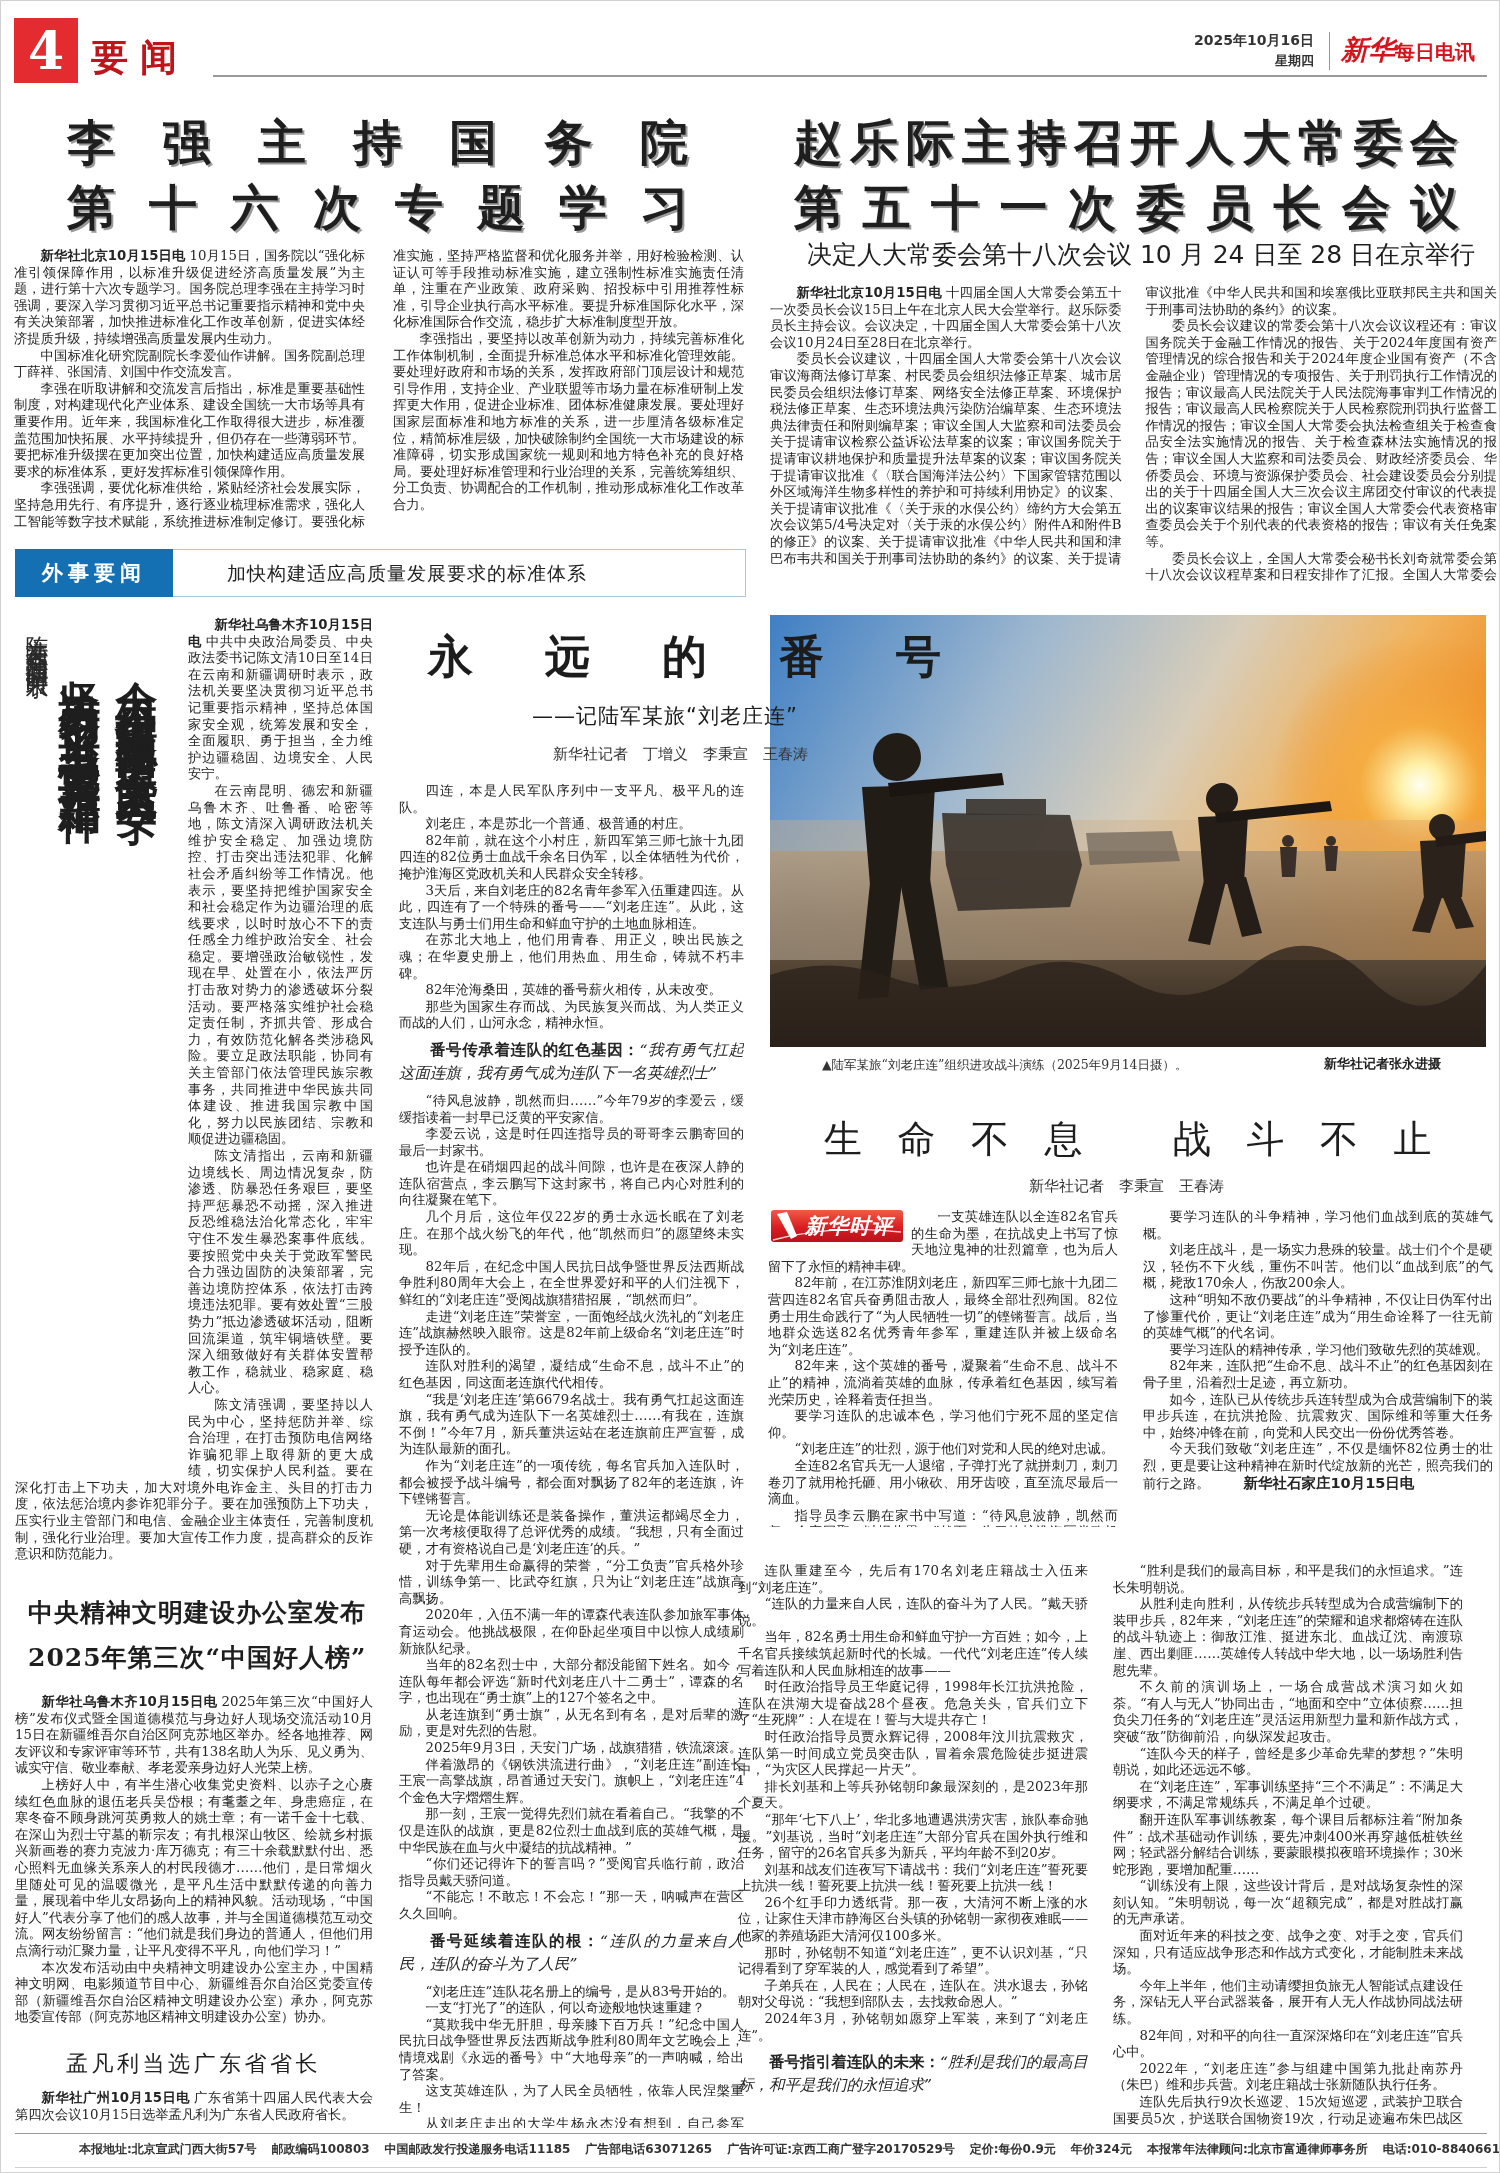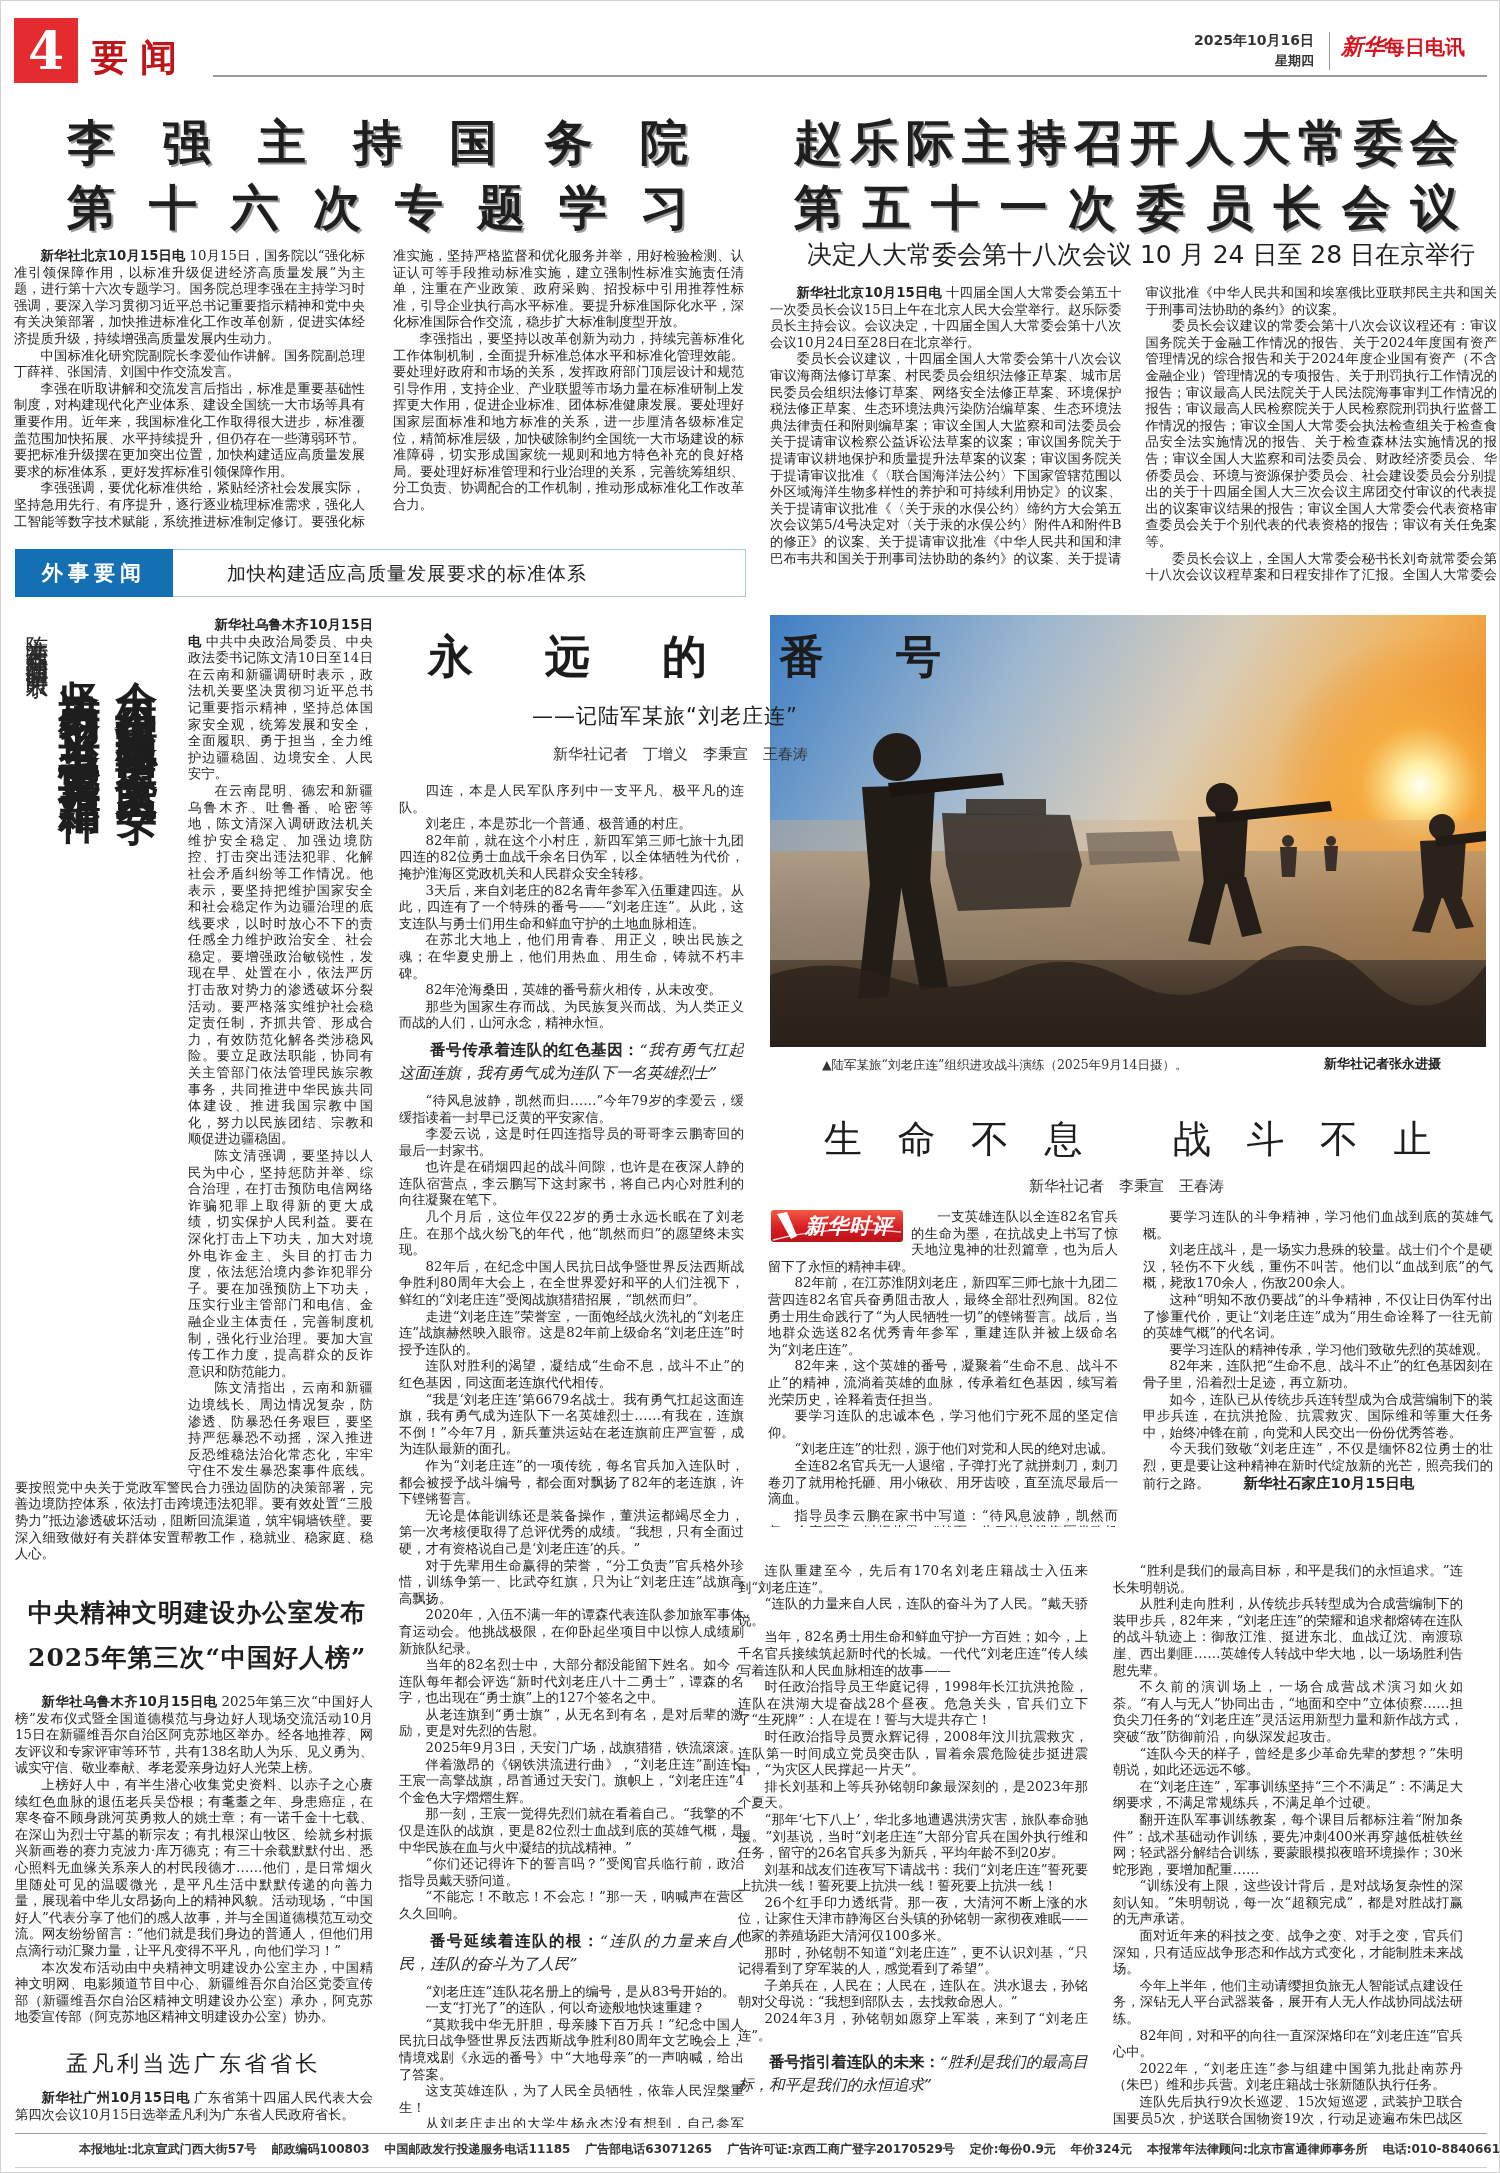--- a/index.html
+++ b/index.html
@@ -12,21 +12,21 @@
   .lead{font-family:"DejaVu Sans","Liberation Sans",sans-serif;font-weight:700;margin-right:4px;}
   .cols2{column-count:2;column-fill:balance;}
   
   .pgnum{left:13px;top:17px;width:64px;height:65px;background:#e42b2f;color:#fff;font-size:52px;font-weight:700;line-height:65px;text-align:center;}
   .section{left:90px;top:34px;font-size:37px;line-height:44px;font-weight:700;color:#c0141b;letter-spacing:12px;}
   .hrule{left:212px;top:74px;width:1274px;height:2px;background:#9a9a9a;}
   .date{left:1150px;top:31px;width:163px;text-align:right;font-size:14px;font-weight:700;color:#333;}
   .weekday{left:1213px;top:51px;width:100px;text-align:right;font-size:13px;font-weight:700;color:#333;}
   .hsep{left:1328px;top:31px;width:1px;height:38px;background:#999;}
   .logo{left:1340px;top:31px;color:#d7141e;white-space:nowrap;}
-  .logo .brush{font-size:22px;font-style:italic;font-weight:700;}
+  .logo .brush{font-size:27px;font-style:italic;font-weight:700;}
   .logo .rest{font-size:20px;font-weight:700;}
   
   .bigtitle{font-size:48px;line-height:52px;font-weight:700;white-space:nowrap;color:#1e1e1e;text-shadow:2px 2px 0 #9a9a9a;}
   .subtitle-z{left:806px;top:239px;font-size:25px;line-height:30px;font-weight:500;white-space:nowrap;color:#1f1f1f;}
   
   .fa-bar{left:14px;top:548px;width:731px;height:48px;border:1px solid #a9c8e0;box-sizing:border-box;}
   .fa-label{left:14px;top:548px;width:158px;height:48px;background:#1570b3;color:#fff;font-size:21px;font-weight:700;letter-spacing:5px;line-height:48px;text-align:center;}
   .fa-head{left:226px;top:548px;height:48px;line-height:48px;font-size:19px;color:#222;letter-spacing:1px;}
   
   .vt{position:absolute;writing-mode:vertical-rl;white-space:nowrap;}
@@ -101,22 +101,22 @@
 
   <div class="abs body" style="left:14px;top:616px;width:358px;height:945px;">
     <div style="float:left;width:173px;height:848px;position:relative;">
       <div class="vt vt-small sans">陈文清在云南和新疆调研时表示</div>
       <div class="vt vt-big serif" style="left:56px;top:30px;">坚决贯彻习近平总书记重要指示精神</div>
       <div class="vt vt-big serif" style="left:113px;top:30px;">全力维护边疆稳固边境安全人民安宁</div>
     </div>
     <p><span class="lead">新华社乌鲁木齐10月15日电</span><span>中共中央政治局委员、中央政法委书记陈文清10日至14日在云南和新疆调研时表示，政法机关要坚决贯彻习近平总书记重要指示精神，坚持总体国家安全观，统筹发展和安全，全面履职、勇于担当，全力维护边疆稳固、边境安全、人民安宁。</span></p>
     <div>
         <p>在云南昆明、德宏和新疆乌鲁木齐、吐鲁番、哈密等地，陈文清深入调研政法机关维护安全稳定、加强边境防控、打击突出违法犯罪、化解社会矛盾纠纷等工作情况。他表示，要坚持把维护国家安全和社会稳定作为边疆治理的底线要求，以时时放心不下的责任感全力维护政治安全、社会稳定。要增强政治敏锐性，发现在早、处置在小，依法严厉打击敌对势力的渗透破坏分裂活动。要严格落实维护社会稳定责任制，齐抓共管、形成合力，有效防范化解各类涉稳风险。要立足政法职能，协同有关主管部门依法管理民族宗教事务，共同推进中华民族共同体建设、推进我国宗教中国化，努力以民族团结、宗教和顺促进边疆稳固。</p>
+        <p>陈文清指出，云南和新疆边境线长、周边情况复杂，防渗透、防暴恐任务艰巨，要坚持严惩暴恐不动摇，深入推进反恐维稳法治化常态化，牢牢守住不发生暴恐案事件底线。要按照党中央关于党政军警民合力强边固防的决策部署，完善边境防控体系，依法打击跨境违法犯罪。要有效处置“三股势力”抵边渗透破坏活动，阻断回流渠道，筑牢铜墙铁壁。要深入细致做好有关群体安置帮教工作，稳就业、稳家庭、稳人心。</p>
         <p>陈文清强调，要坚持以人民为中心，坚持惩防并举、综合治理，在打击预防电信网络诈骗犯罪上取得新的更大成绩，切实保护人民利益。要在深化打击上下功夫，加大对境外电诈金主、头目的打击力度，依法惩治境内参诈犯罪分子。要在加强预防上下功夫，压实行业主管部门和电信、金融企业主体责任，完善制度机制，强化行业治理。要加大宣传工作力度，提高群众的反诈意识和防范能力。</p>
-        <p>陈文清指出，云南和新疆边境线长、周边情况复杂，防渗透、防暴恐任务艰巨，要坚持严惩暴恐不动摇，深入推进反恐维稳法治化常态化，牢牢守住不发生暴恐案事件底线。要按照党中央关于党政军警民合力强边固防的决策部署，完善边境防控体系，依法打击跨境违法犯罪。要有效处置“三股势力”抵边渗透破坏活动，阻断回流渠道，筑牢铜墙铁壁。要深入细致做好有关群体安置帮教工作，稳就业、稳家庭、稳人心。</p>
       </div>
   </div>
 
   <div class="abs gtitle serif" style="top:1596px;">中央精神文明建设办公室发布</div>
   <div class="abs gtitle serif" style="top:1641px;">2025年第三次“中国好人榜”</div>
   <div class="abs body" style="left:14px;top:1693px;width:358px;height:330px;">
     <p><span class="lead">新华社乌鲁木齐10月15日电</span><span>2025年第三次“中国好人榜”发布仪式暨全国道德模范与身边好人现场交流活动10月15日在新疆维吾尔自治区阿克苏地区举办。经各地推荐、网友评议和专家评审等环节，共有138名助人为乐、见义勇为、诚实守信、敬业奉献、孝老爱亲身边好人光荣上榜。</span></p>
     <div>
         <p>上榜好人中，有半生潜心收集党史资料、以赤子之心赓续红色血脉的退伍老兵吴岱根；有耄耋之年、身患癌症，在寒冬奋不顾身跳河英勇救人的姚士章；有一诺千金十七载、在深山为烈士守墓的靳宗友；有扎根深山牧区、绘就乡村振兴新画卷的赛力克波力·库万德克；有三十余载默默付出、悉心照料无血缘关系亲人的村民段德才……他们，是日常烟火里随处可见的温暖微光，是平凡生活中默默传递的向善力量，展现着中华儿女昂扬向上的精神风貌。活动现场，“中国好人”代表分享了他们的感人故事，并与全国道德模范互动交流。网友纷纷留言：“他们就是我们身边的普通人，但他们用点滴行动汇聚力量，让平凡变得不平凡，向他们学习！”</p>
         <p>本次发布活动由中央精神文明建设办公室主办，中国精神文明网、电影频道节目中心、新疆维吾尔自治区党委宣传部（新疆维吾尔自治区精神文明建设办公室）承办，阿克苏地委宣传部（阿克苏地区精神文明建设办公室）协办。</p>

